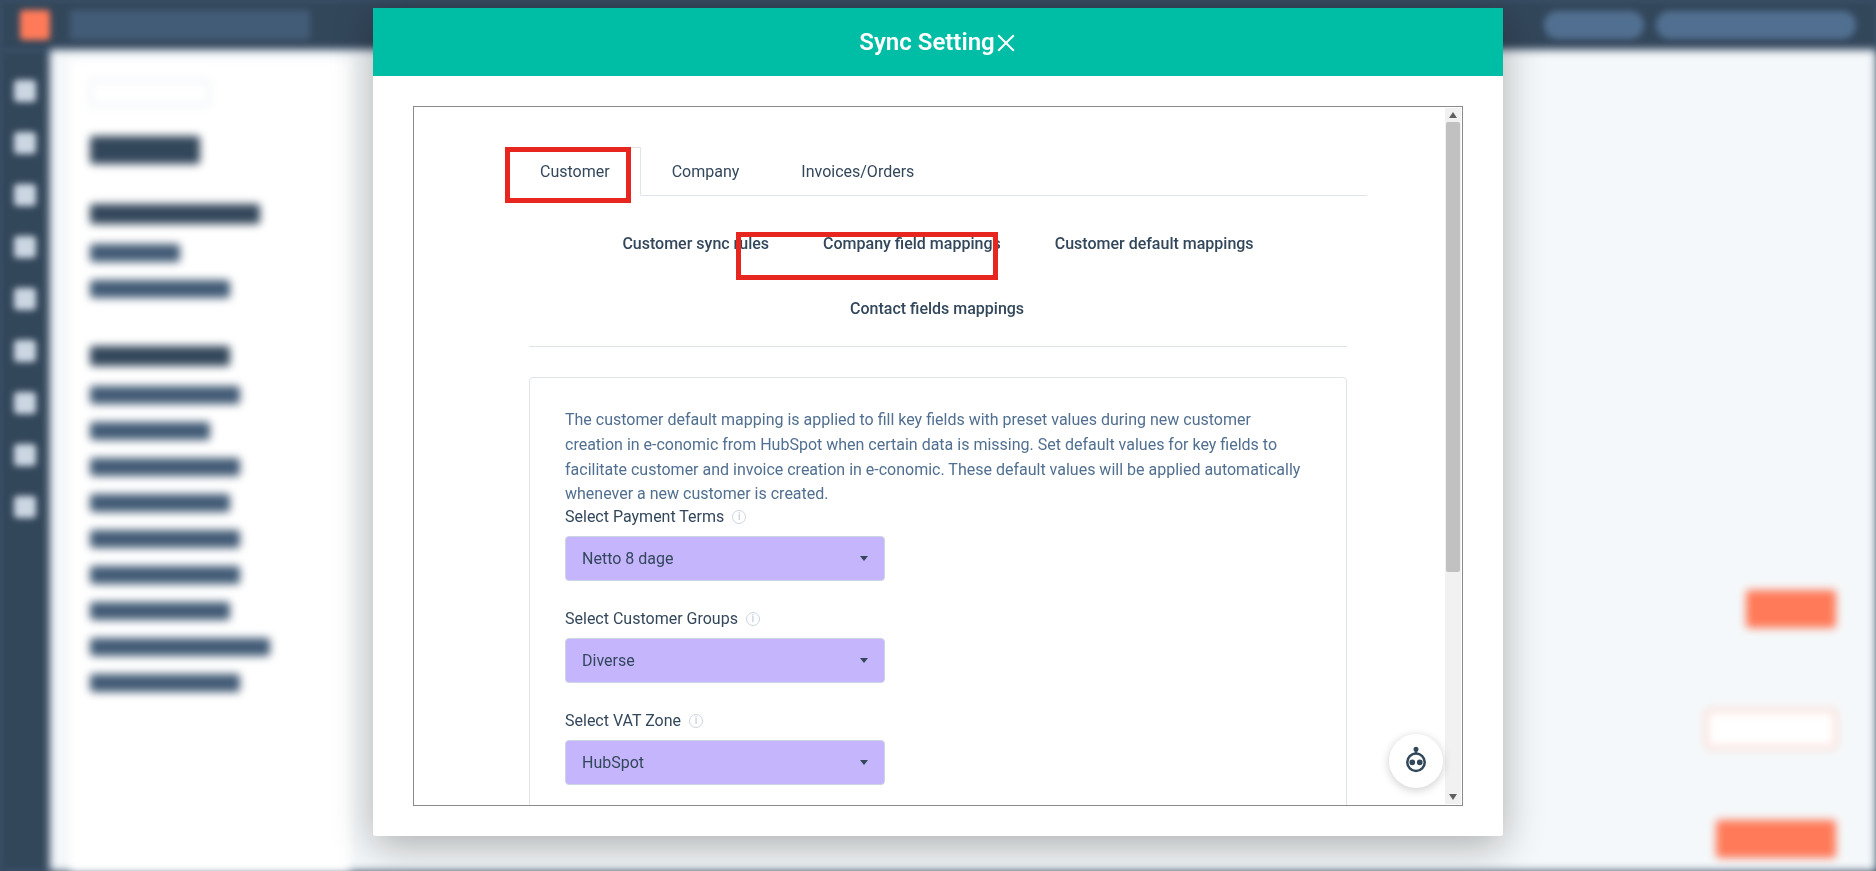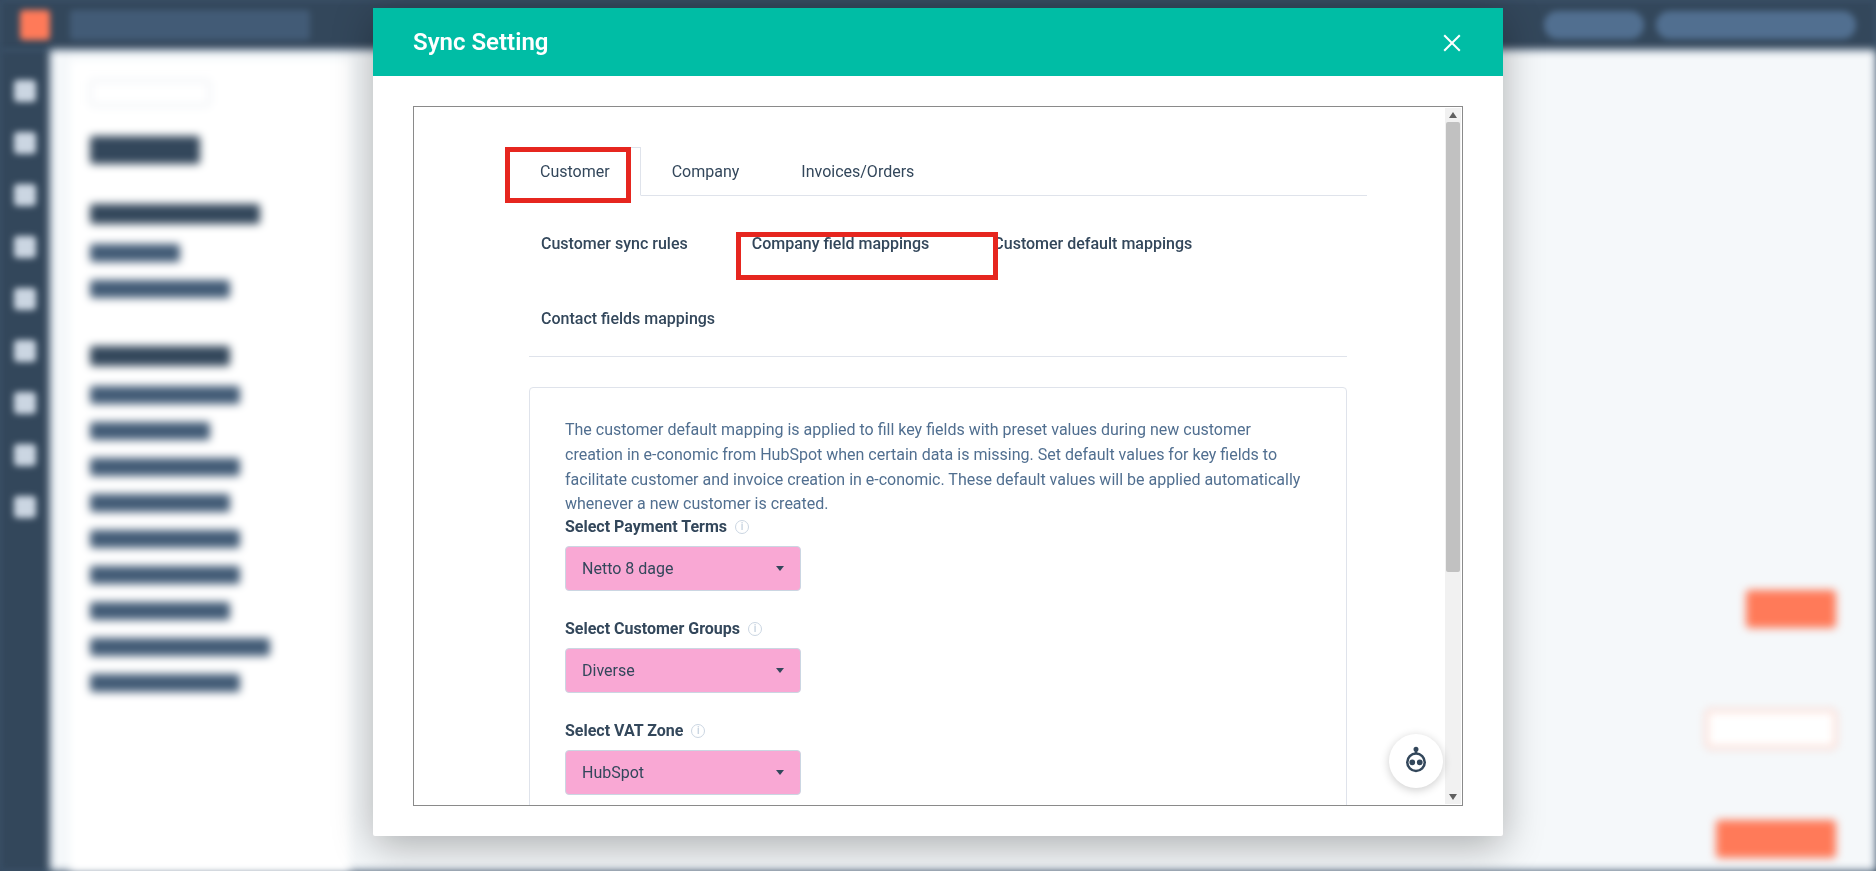--- a/index.html
+++ b/index.html
@@ -166,21 +166,21 @@
       box-shadow: 0 10px 40px rgba(0,0,0,0.3);
       display: flex;
       flex-direction: column;
     }
     .modal-header {
       background: #00bda5;
       color: #fff;
       padding: 20px 40px;
       display: flex;
       align-items: center;
-      justify-content: space-between;
+      justify-content: center;
     }
     .modal-title {
       font-size: 24px;
       font-weight: 600;
     }
     .close-icon {
       width: 22px;
       height: 22px;
       cursor: pointer;
       position: relative;
@@ -282,23 +282,24 @@
       left: 322px;
       width: 262px;
       height: 48px;
       z-index: 5;
       pointer-events: none;
     }
     
     .sub-tabs {
       display: flex;
       flex-wrap: wrap;
-      gap: 40px;
+      gap: 30px;
       padding: 10px 20px;
       margin-bottom: 10px;
+      justify-content: center;
     }
     .sub-tab {
       font-size: 16px;
       color: #33475b;
       padding: 8px 12px;
       cursor: pointer;
       font-weight: 500;
     }
     .divider {
       border: none;
@@ -318,21 +319,21 @@
       font-size: 16px;
       line-height: 1.55;
     }
     
     .field {
       margin-bottom: 28px;
     }
     .field-label {
       font-size: 16px;
       color: #33475b;
-      font-weight: 700;
+      font-weight: 400;
       margin-bottom: 10px;
       display: flex;
       align-items: center;
       gap: 8px;
     }
     .info-icon {
       width: 14px;
       height: 14px;
       border: 1.5px solid #cbd6e2;
       border-radius: 50%;
@@ -340,25 +341,25 @@
       align-items: center;
       justify-content: center;
       color: #cbd6e2;
       font-size: 10px;
       font-weight: bold;
     }
     .info-icon::after {
       content: 'i';
     }
     .select {
-      background: #f9a8d4;
+      background: #c4b5fd;
       border: 1px solid #cbd6e2;
       border-radius: 4px;
       padding: 12px 16px;
-      width: 236px;
+      width: 320px;
       font-size: 16px;
       color: #33475b;
       display: flex;
       align-items: center;
       justify-content: space-between;
       cursor: pointer;
     }
     .caret-down {
       width: 0;
       height: 0;

